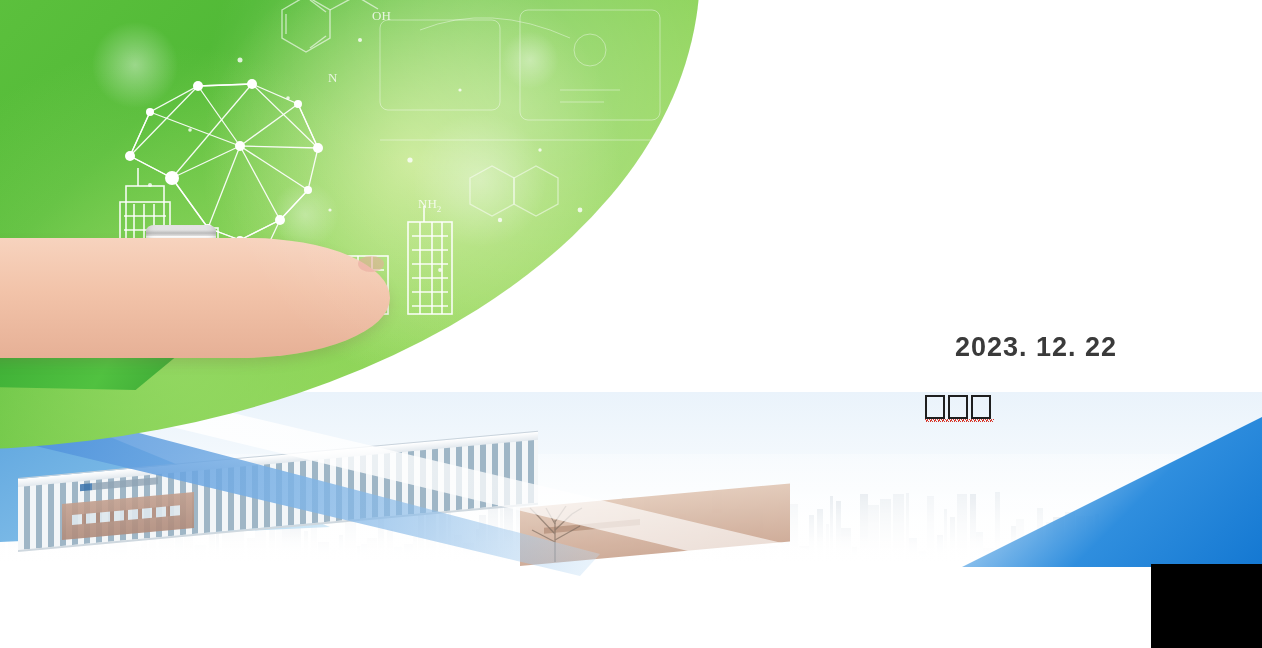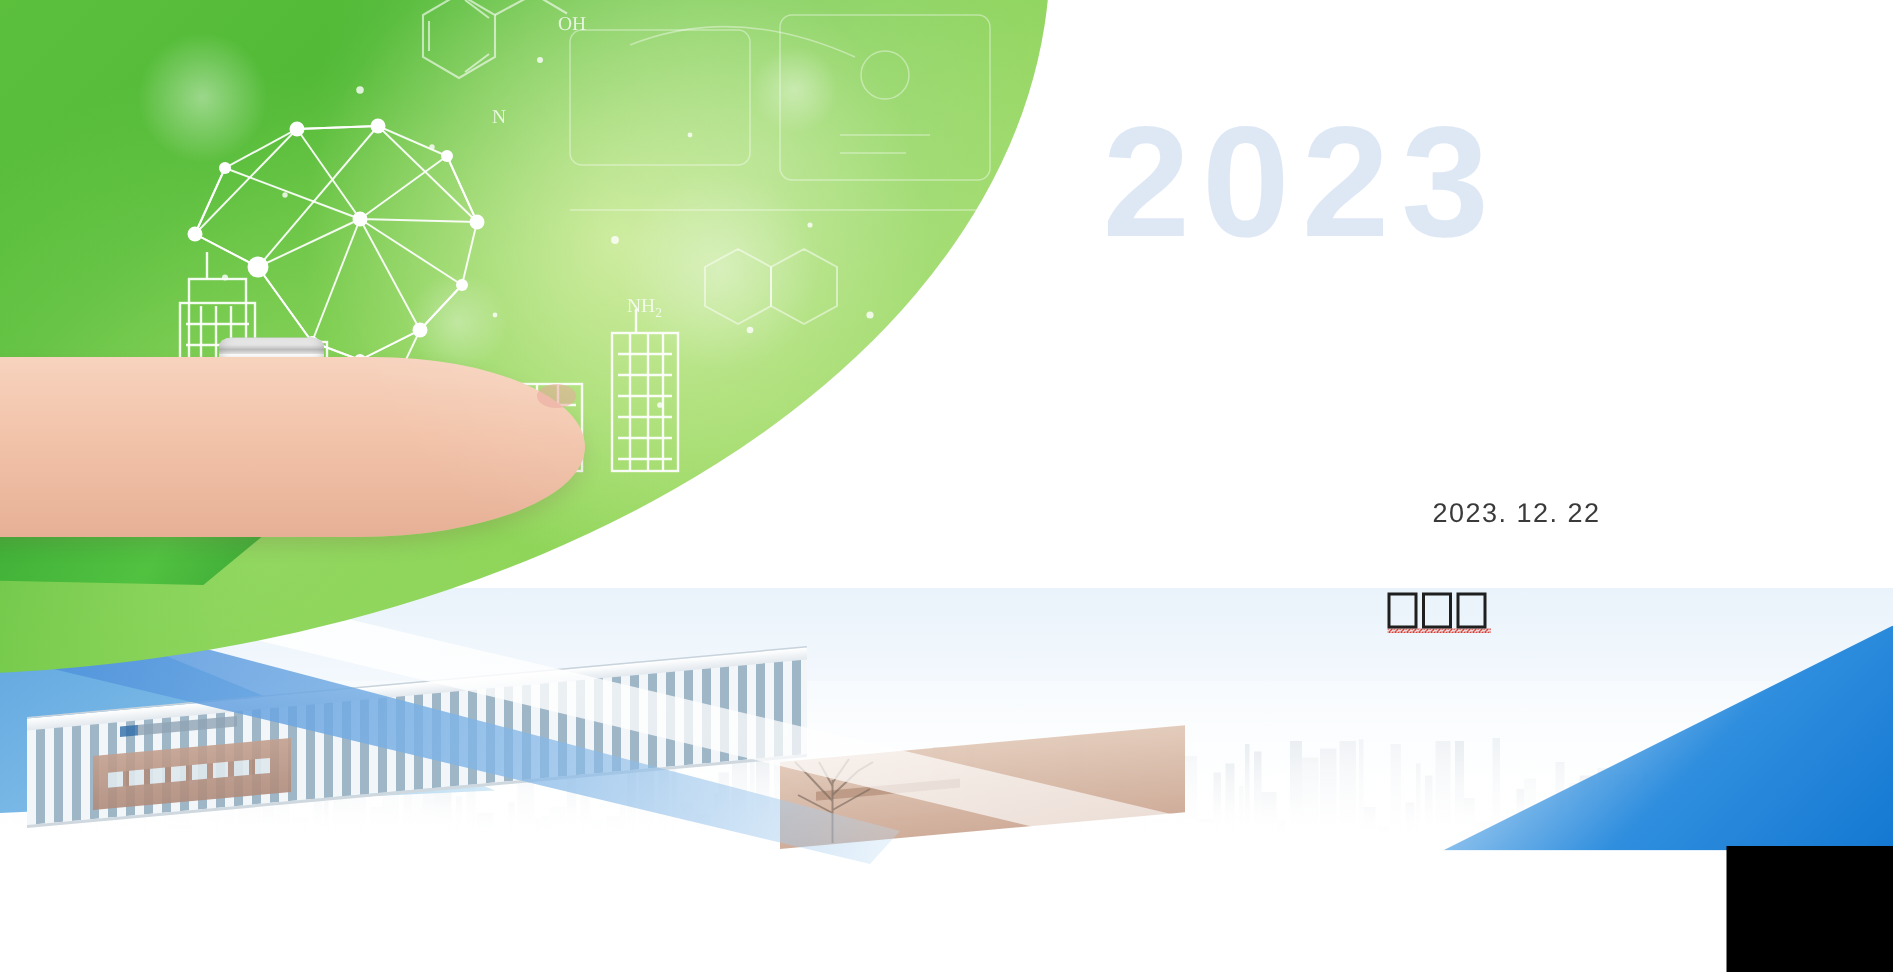--- a/index.html
+++ b/index.html
@@ -252,22 +252,22 @@
     font-size: 42px;
     font-weight: 700;
     line-height: 1.42;
     letter-spacing: -1px;
     color: #3f80c4;
     white-space: pre-line;
   }
   .slide-date {
     position: absolute;
     left: 955px; top: 332px;
-    font-size: 18px;
-    font-weight: 400;
+    font-size: 27px;
+    font-weight: 700;
     letter-spacing: 1px;
     color: #3a3a3a;
   }
   .presenter-wrap {
     position: absolute;
     left: 925px; top: 392px;
   }
   .presenter {
     font-size: 26px;
     color: #262626;
@@ -594,21 +594,20 @@
         <circle cx="96" cy="150" r="4"></circle>
         <circle cx="60" cy="100" r="7"></circle>
         <circle cx="128" cy="68" r="5"></circle>
       </g>
     </svg>
     <div class="bulb-base"></div>
 
     <div class="hand"></div>
   </div>
 
-  <div class="year-watermark">2023</div>
 
 
   <div class="slide-date">2023. 12. 22</div>
 
   <div class="presenter-wrap">
     <span class="presenter">
       <span class="tofu"></span><span class="tofu"></span><span class="tofu"></span>
     </span>
   </div>
 

